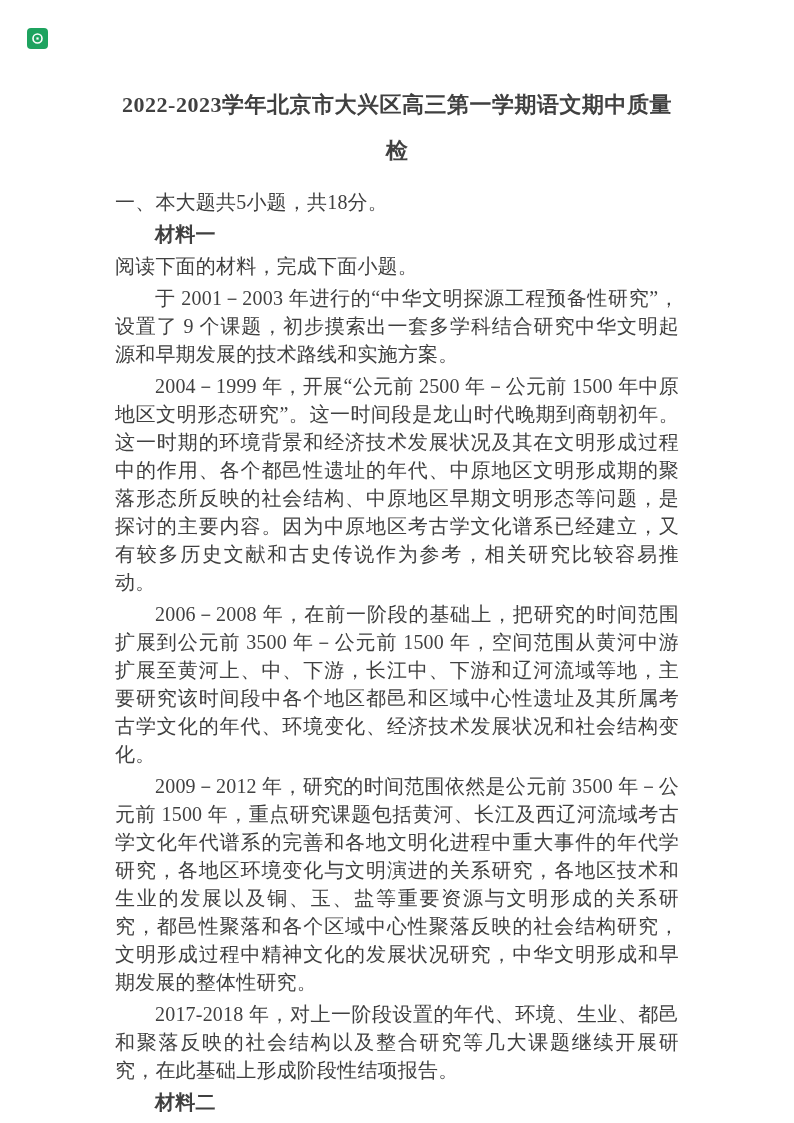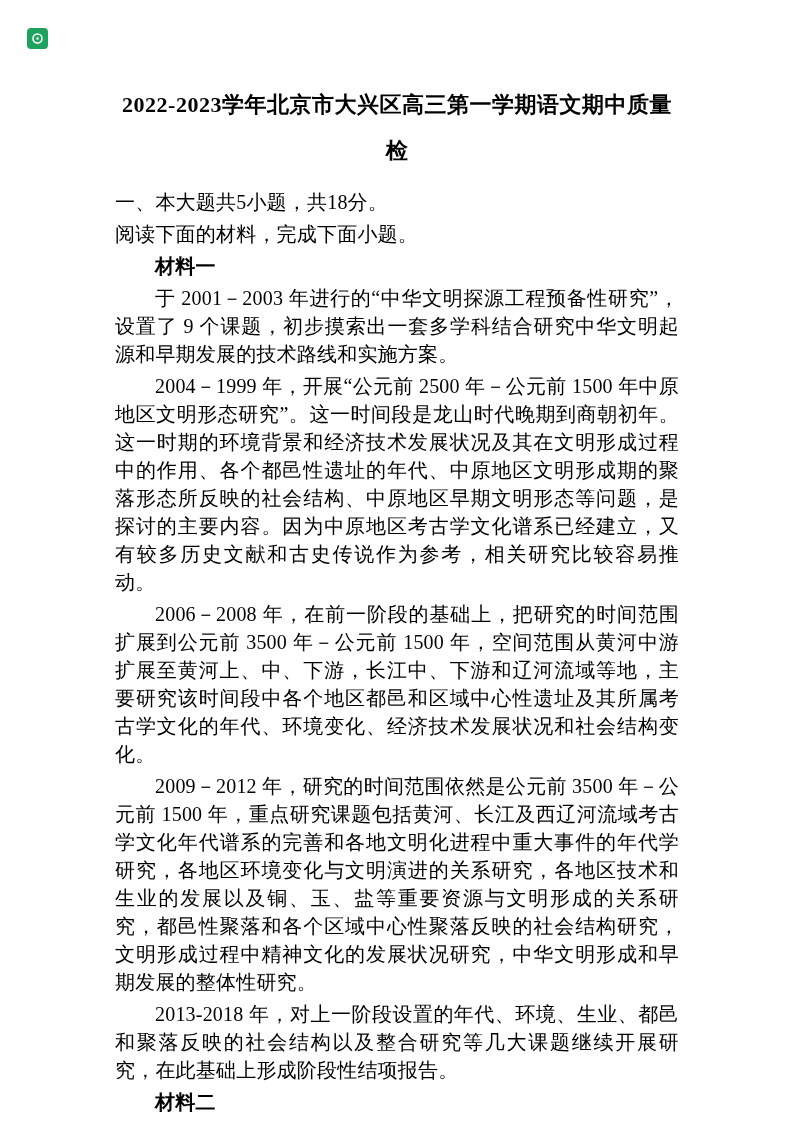--- a/index.html
+++ b/index.html
@@ -8,21 +8,21 @@
     background: #ffffff;
     font-family: "Liberation Serif", "DejaVu Serif", serif;
   }
   .page {
     position: relative;
     width: 794px;
     height: 1123px;
     background: #ffffff;
     overflow: hidden;
     box-sizing: border-box;
-    color: #000000;
+    color: #404040;
   }
   .corner-logo {
     position: absolute;
     top: 28px;
     left: 27px;
     width: 21px;
     height: 21px;
     border-radius: 4px;
     background: #1ea35f;
     display: flex;
@@ -66,25 +66,25 @@
     </svg>
   </div>
 
   <main class="content">
 
     <h1 class="doc-title">
       <span class="title-line">2022-2023学年北京市大兴区高三第一学期语文期中质量检</span>
     </h1>
 
     <p class="para">一、本大题共5小题，共18分。</p>
+    <p class="para indent bold">材料一</p>
+
     <p class="para">阅读下面的材料，完成下面小题。</p>
-
-    <p class="para indent bold">材料一</p>
     <p class="para indent">于 2001－2003 年进行的“中华文明探源工程预备性研究”，设置了 9 个课题，初步摸索出一套多学科结合研究中华文明起源和早期发展的技术路线和实施方案。</p>
     <p class="para indent">2004－1999 年，开展“公元前 2500 年－公元前 1500 年中原地区文明形态研究”。这一时间段是龙山时代晚期到商朝初年。这一时期的环境背景和经济技术发展状况及其在文明形成过程中的作用、各个都邑性遗址的年代、中原地区文明形成期的聚落形态所反映的社会结构、中原地区早期文明形态等问题，是探讨的主要内容。因为中原地区考古学文化谱系已经建立，又有较多历史文献和古史传说作为参考，相关研究比较容易推动。</p>
     <p class="para indent">2006－2008 年，在前一阶段的基础上，把研究的时间范围扩展到公元前 3500 年－公元前 1500 年，空间范围从黄河中游扩展至黄河上、中、下游，长江中、下游和辽河流域等地，主要研究该时间段中各个地区都邑和区域中心性遗址及其所属考古学文化的年代、环境变化、经济技术发展状况和社会结构变化。</p>
     <p class="para indent">2009－2012 年，研究的时间范围依然是公元前 3500 年－公元前 1500 年，重点研究课题包括黄河、长江及西辽河流域考古学文化年代谱系的完善和各地文明化进程中重大事件的年代学研究，各地区环境变化与文明演进的关系研究，各地区技术和生业的发展以及铜、玉、盐等重要资源与文明形成的关系研究，都邑性聚落和各个区域中心性聚落反映的社会结构研究，文明形成过程中精神文化的发展状况研究，中华文明形成和早期发展的整体性研究。</p>
-    <p class="para indent">2013-2018 年，对上一阶段设置的年代、环境、生业、都邑和聚落反映的社会结构以及整合研究等几大课题继续开展研究，在此基础上形成阶段性结项报告。</p>
+    <p class="para indent">2017-2018 年，对上一阶段设置的年代、环境、生业、都邑和聚落反映的社会结构以及整合研究等几大课题继续开展研究，在此基础上形成阶段性结项报告。</p>
 
     <p class="para indent bold">材料二</p>
 
   </main>
 </div>
 
 </body></html>

